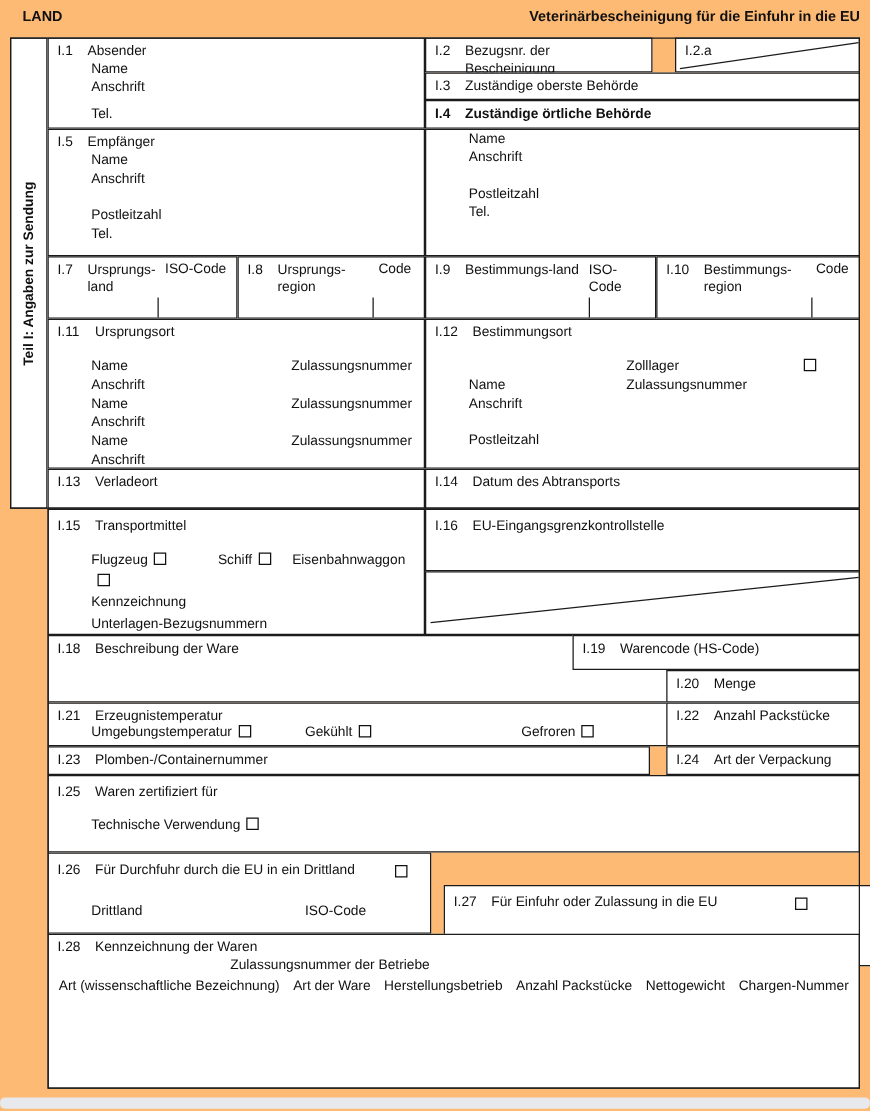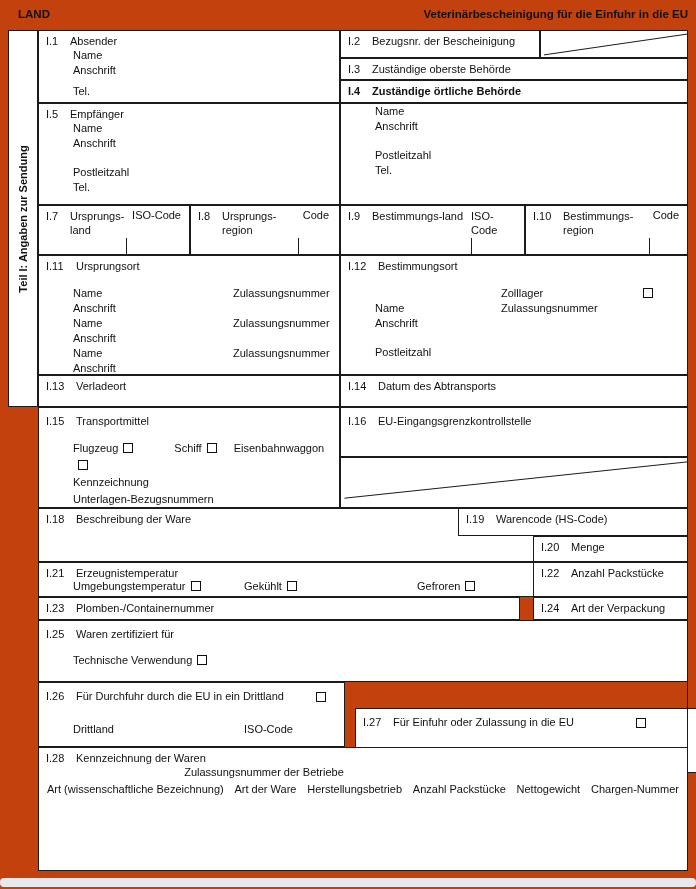--- a/index.html
+++ b/index.html
@@ -1,16 +1,16 @@
 <!DOCTYPE html>
 <html><head>
 <meta charset="utf-8">
 <style>
   html,body{margin:0;padding:0;background:#ffffff;}
-  .page{position:relative;width:696px;height:889px;background:#c2410c;
+  .page{position:relative;width:696px;height:889px;background:#fdba74;
         font-family:"Liberation Sans","DejaVu Sans",sans-serif;font-size:11px;color:#111;overflow:hidden;}
   .b{font-weight:bold;}
   .hdr-row{position:absolute;left:18px;right:8px;top:8px;display:flex;justify-content:space-between;font-size:11.5px;}
   .cell{position:absolute;border:1px solid #1b1b1b;background:#fff;box-sizing:border-box;}
   .outline{position:absolute;border:1.5px solid #1b1b1b;box-sizing:border-box;pointer-events:none;background:transparent;}
   .h{display:flex;padding:3px 6px 0 7px;line-height:14px;}
   .h .id{width:24px;flex-shrink:0;}
   .h .id.w{width:30px;}
   .ln{padding-left:34px;line-height:15px;}
   .gap{height:14px;}
@@ -41,30 +41,33 @@
     <div class="h">
         <span class="id">I.1</span>
         <span>Absender</span>
       </div>
     <div class="ln">Name</div>
     <div class="ln">Anschrift</div>
     <div class="gap" style="height:6px;"></div>
     <div class="ln">Tel.</div>
   </div>
 
-  <div class="cell" style="left:340px;top:30px;width:200px;height:28px;">
+  <div class="cell" style="left:340px;top:30px;width:182px;height:28px;">
     <div class="h">
         <span class="id">I.2</span>
         <span>Bezugsnr. der Bescheinigung</span>
       </div>
   </div>
   <div class="cell" style="left:540px;top:30px;width:148px;height:28px;">
     <svg class="diag" viewBox="0 0 100 100" preserveAspectRatio="none">
         <line x1="2" y1="92" x2="100" y2="12" stroke="#1b1b1b" stroke-width="1" vector-effect="non-scaling-stroke"></line>
       </svg>
+    <div class="h">
+        <span class="id">I.2.a</span>
+      </div>
   </div>
 
   <div class="cell" style="left:340px;top:58px;width:348px;height:22px;">
     <div class="h">
         <span class="id">I.3</span>
         <span>Zuständige oberste Behörde</span>
       </div>
   </div>
 
   <div class="cell" style="left:340px;top:80px;width:348px;height:23px;font-weight:bold;">

